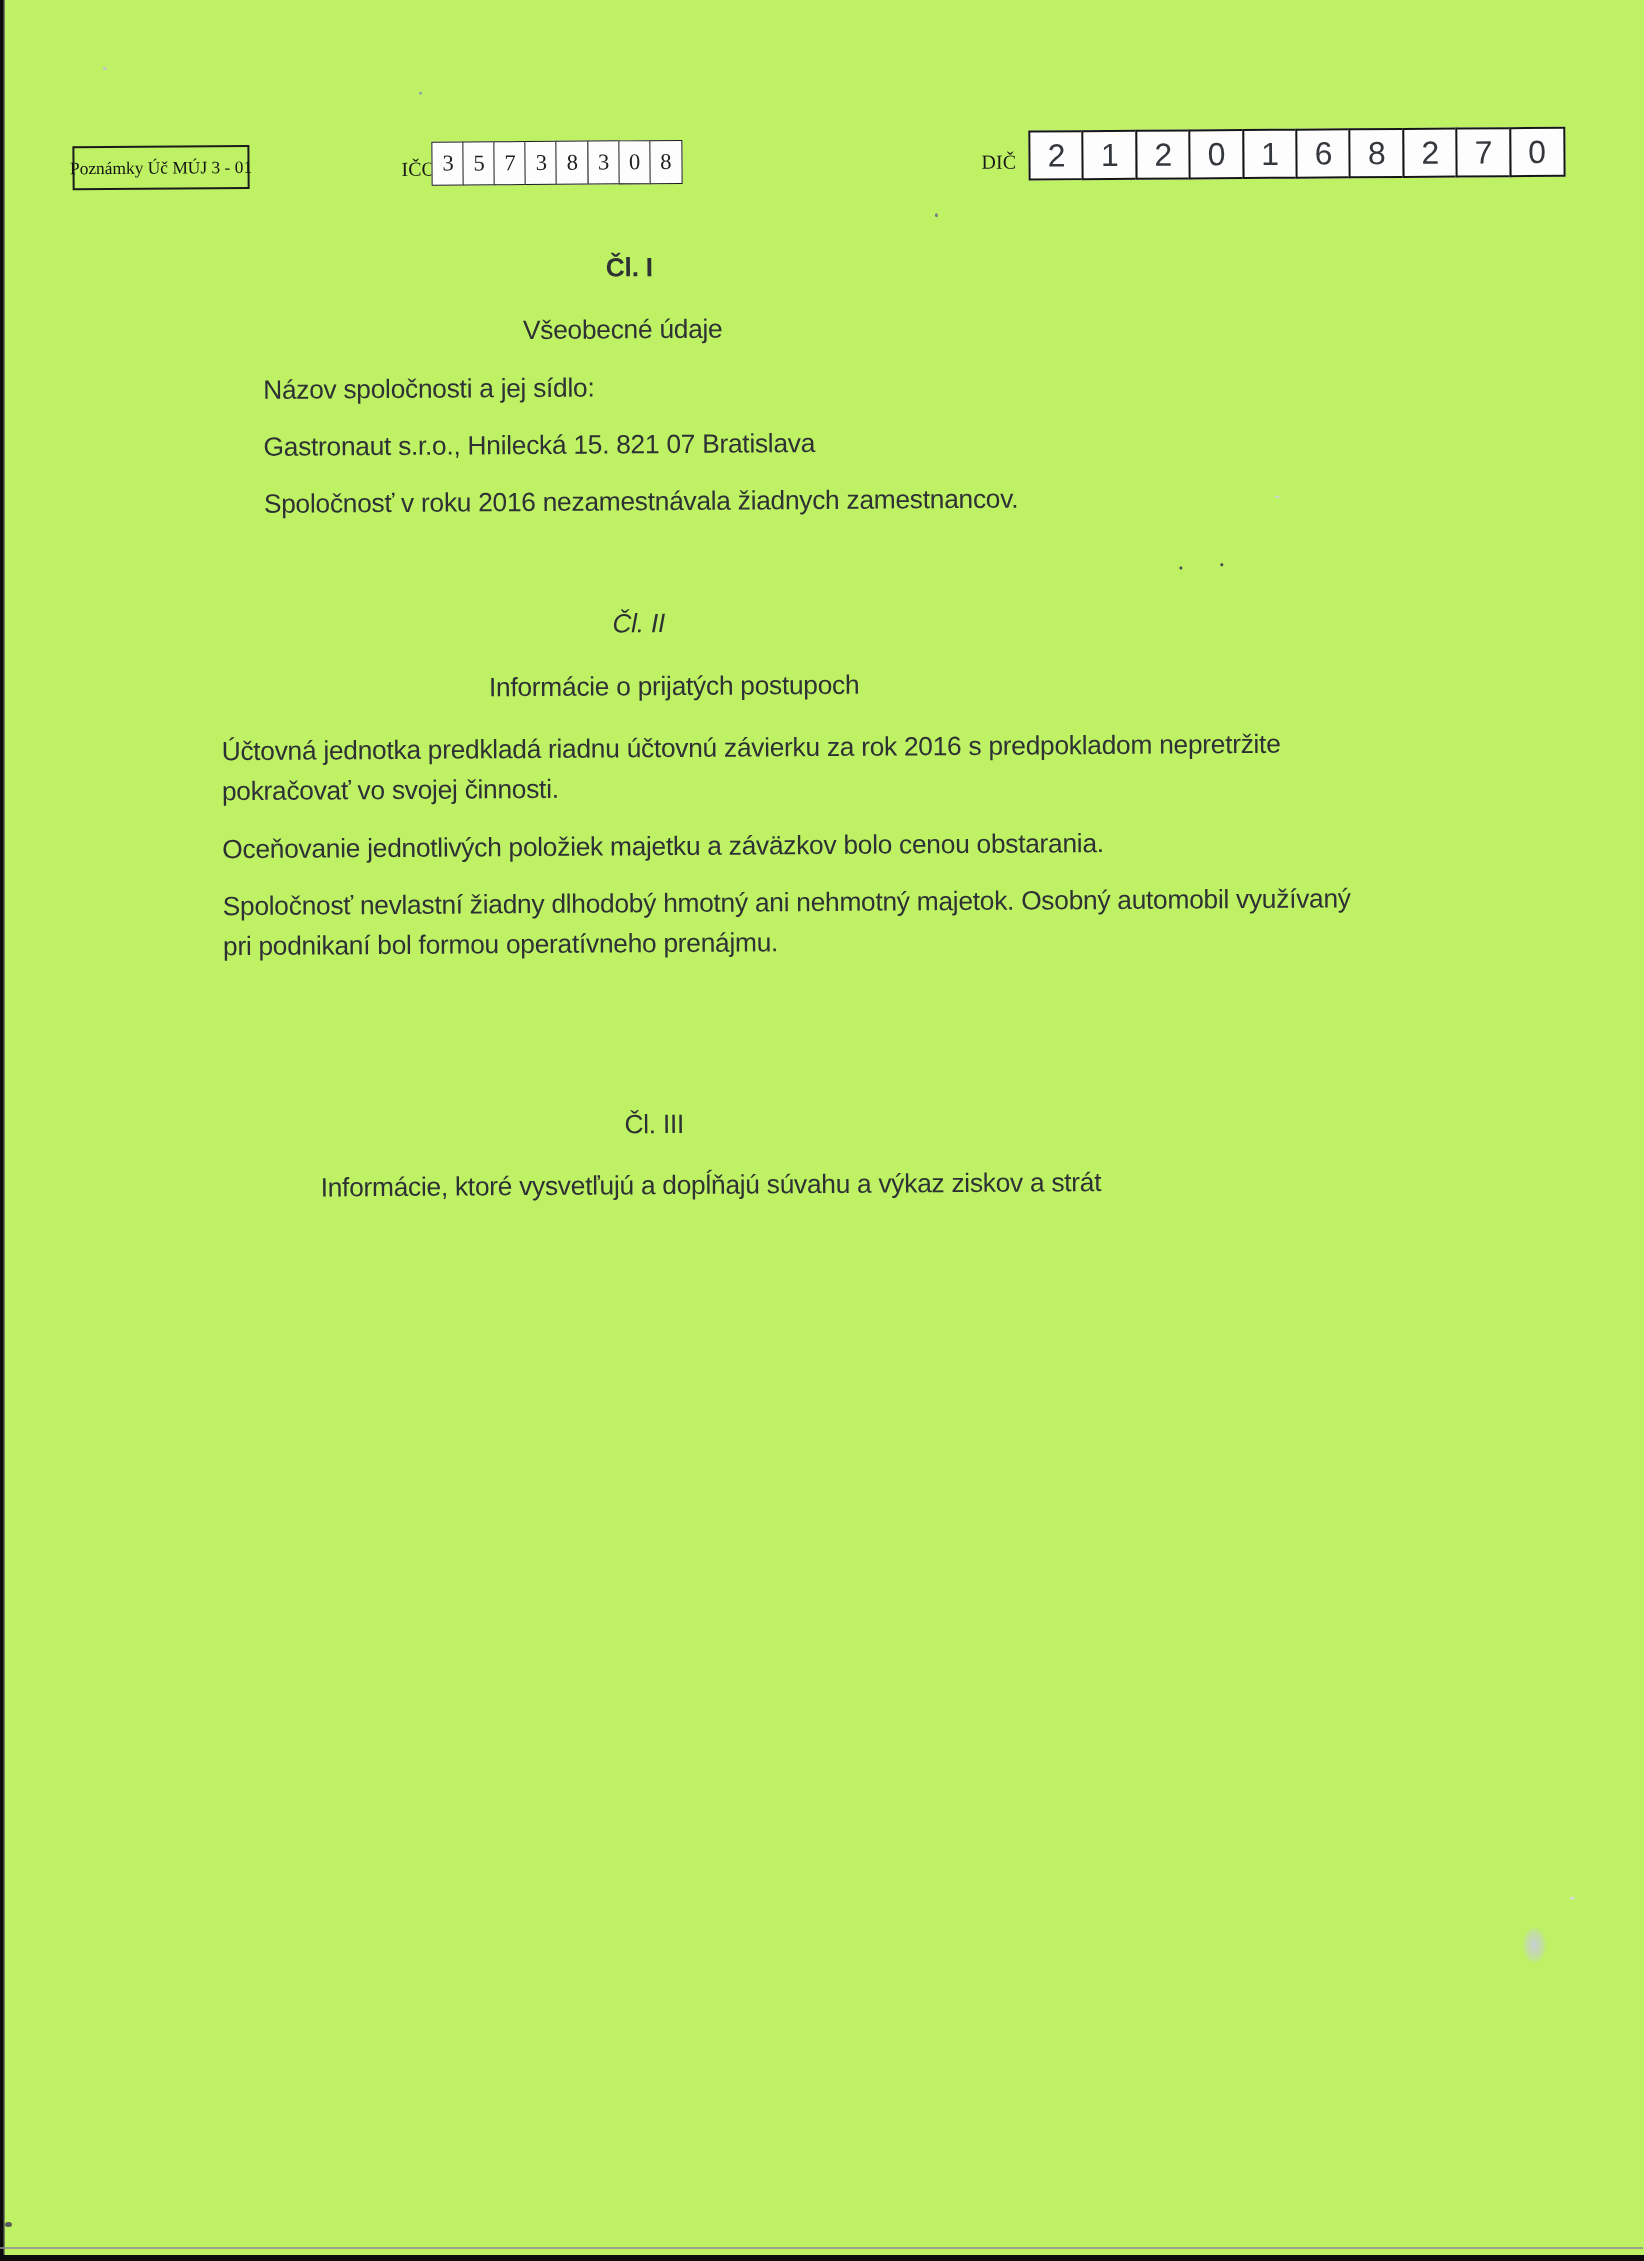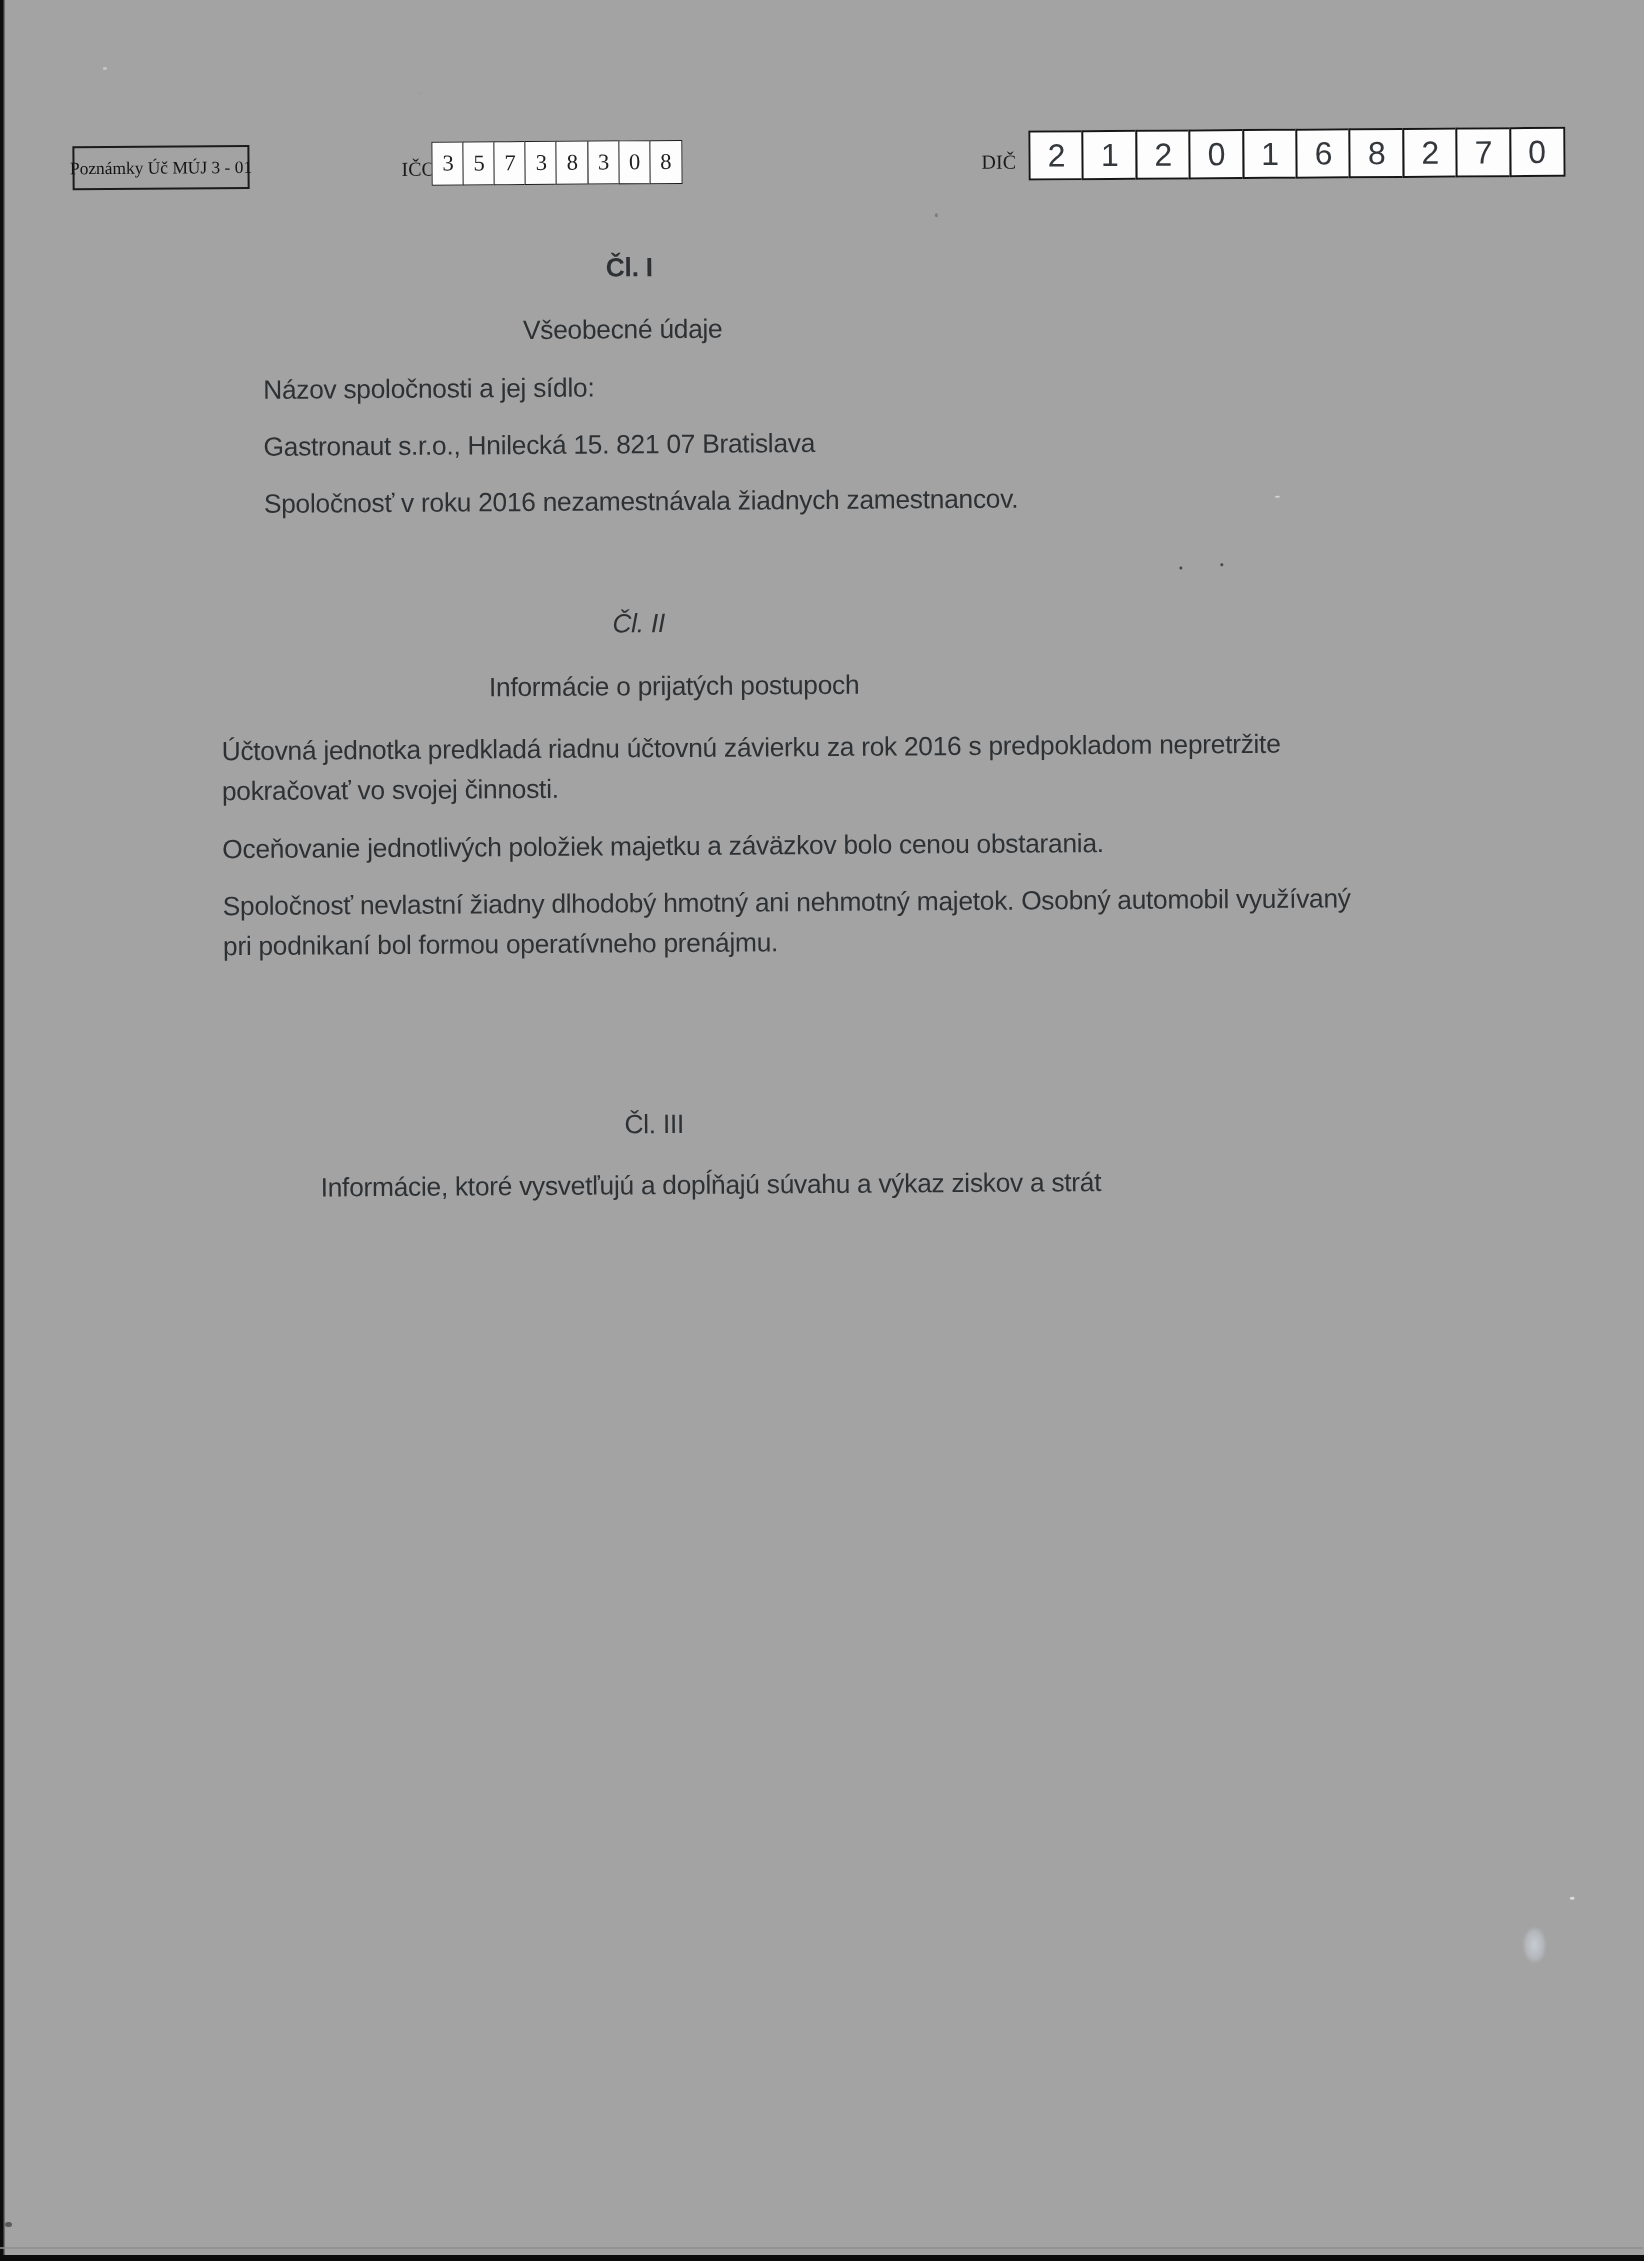--- a/index.html
+++ b/index.html
@@ -1,20 +1,20 @@
 <!DOCTYPE html>
 <html style="font-size:10.3px"><head>
 <meta charset="utf-8">
 <style>
   html,body{margin:0;padding:0;}
   body{background:#e9e9e9;}
   .sheet{
     position:relative;
     width:1644px;height:2261px;
-    background:#a3a3a3;
+    background:#bef264;
     overflow:hidden;
     font-family:"Liberation Sans", sans-serif;
   }
   .tilt{
     position:absolute;inset:0;
     transform:rotate(-0.4deg);
     transform-origin:103px 1096px;
   }
   
   .txt{

